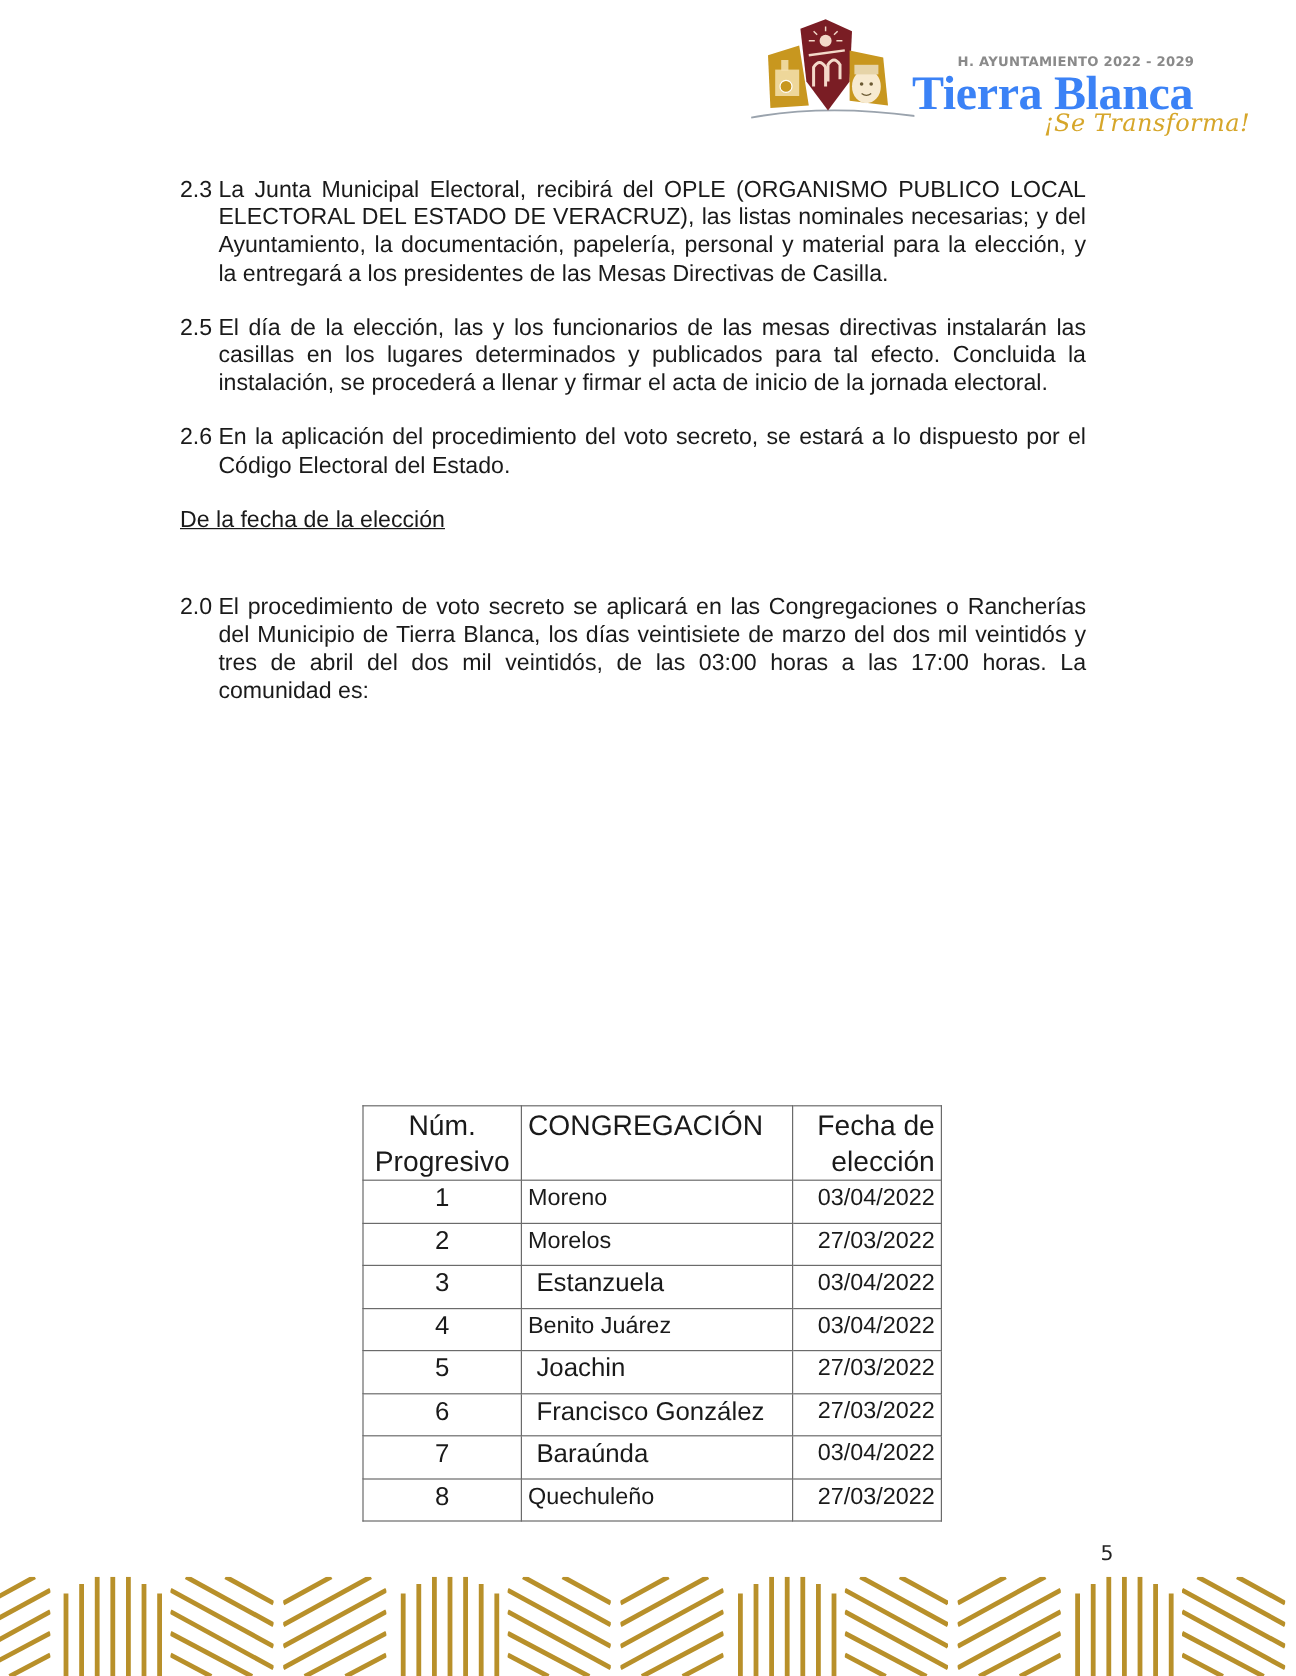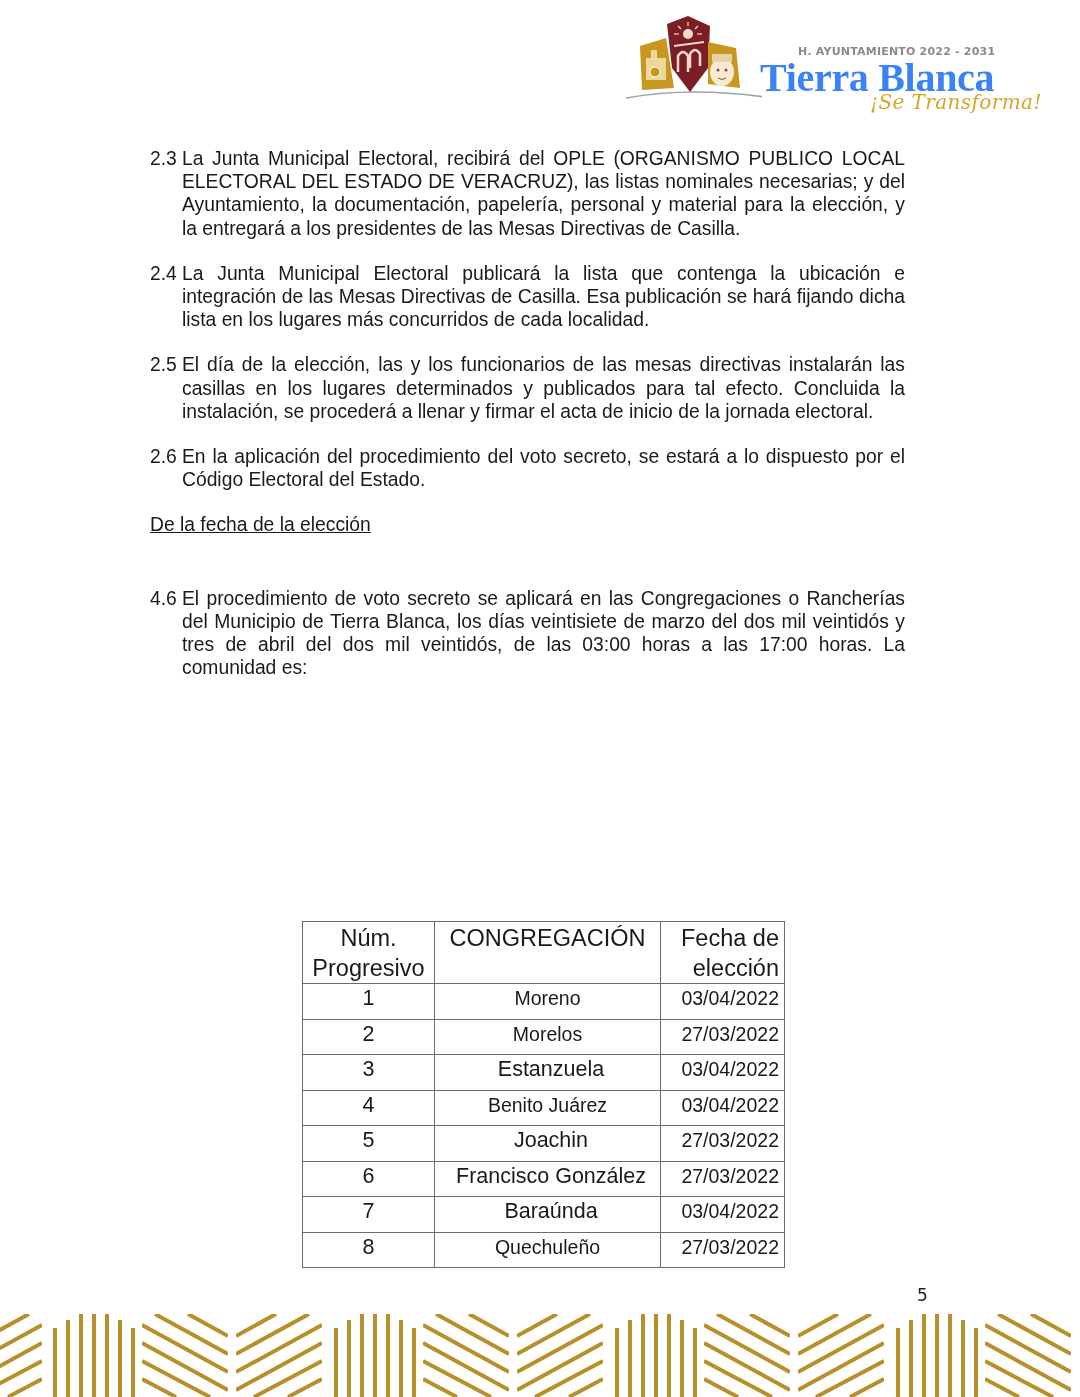--- a/index.html
+++ b/index.html
@@ -15,21 +15,21 @@
   .para { display: flex; margin-bottom: 22px; text-align: justify; }
   .para .num { flex: 0 0 auto; width: 32px; }
   .para .txt { flex: 1; }
   .heading { text-decoration: underline; margin-top: 0; margin-bottom: 0; }
 
   table.cong { position: absolute; left: 302px; top: 921px; border-collapse: collapse; font-size: 19.5px; }
   table.cong td, table.cong th { border: 1.2px solid #6b6b6b; padding: 0 5px; vertical-align: top; font-weight: normal; }
   table.cong th { font-size: 23.5px; line-height: 30px; height: 60px; padding-top: 1px; }
   table.cong td { height: 34.5px; line-height: 28px; }
   .c1 { width: 121px; text-align: center; margin-top: 48px; }
-  .c2 { width: 208px; text-align: center; }
+  .c2 { width: 208px; text-align: left; }
   .c3 { width: 113px; text-align: right; }
   td.c1, td.c2.big { font-size: 21.5px; padding-left: 12px; }
 
   .page-num { position: absolute; left: 917px; top: 1285px; font-family: "DejaVu Sans", sans-serif; font-size: 17px; color: #222; }
 
   .footer { position: absolute; left: 0; top: 1314px; width: 1080px; height: 83px; overflow: hidden; }
 </style>
 </head>
 <body>
 
@@ -56,46 +56,42 @@
     <path d="M56 60 L56 44 Q61 36 66 44 L66 60" fill="none" stroke="#f3d9c9" stroke-width="2.5"></path>
     <path d="M68 56 L68 42 Q73 34 78 42 L78 54" fill="none" stroke="#f3d9c9" stroke-width="2.5"></path>
 
     <polygon points="86,30 114,36 118,76 86,72" fill="#c8971f"></polygon>
     <ellipse cx="100" cy="60" rx="12" ry="14" fill="#f7ead0"></ellipse>
     <rect x="90" y="42" width="20" height="8" fill="#e6d4a8"></rect>
     <circle cx="96" cy="58" r="1.5" fill="#6b5a33"></circle>
       <circle cx="104" cy="58" r="1.5" fill="#6b5a33"></circle>
     <path d="M96 66 Q100 69 104 66" stroke="#6b5a33" stroke-width="1" fill="none"></path>
   </svg>
-  <div class="logo-sub">H. AYUNTAMIENTO 2022 - 2031</div>
+  <div class="logo-sub">H. AYUNTAMIENTO 2022 - 2029</div>
   <div class="logo-title">Tierra Blanca</div>
   <div class="logo-tag">¡Se Transforma!</div>
 </div>
 
 <div class="content">
   <div class="para">
     <span class="num">2.3</span>
     <span class="txt">La Junta Municipal Electoral, recibirá del OPLE (ORGANISMO PUBLICO LOCAL ELECTORAL DEL ESTADO DE VERACRUZ), las listas nominales necesarias; y del Ayuntamiento, la documentación, papelería, personal y material para la elección, y la entregará a los presidentes de las Mesas Directivas de Casilla.</span>
   </div>
   <div class="para">
-    <span class="num">2.4</span>
-    <span class="txt">La Junta Municipal Electoral publicará la lista que contenga la ubicación e integración de las Mesas Directivas de Casilla. Esa publicación se hará fijando dicha lista en los lugares más concurridos de cada localidad.</span>
-  </div>
-  <div class="para">
     <span class="num">2.5</span>
     <span class="txt">El día de la elección, las y los funcionarios de las mesas directivas instalarán las casillas en los lugares determinados y publicados para tal efecto. Concluida la instalación, se procederá a llenar y firmar el acta de inicio de la jornada electoral.</span>
   </div>
   <div class="para">
     <span class="num">2.6</span>
     <span class="txt">En la aplicación del procedimiento del voto secreto, se estará a lo dispuesto por el Código Electoral del Estado.</span>
   </div>
   <div class="heading">De la fecha de la elección</div>
   <div style="height:50px"></div>
   <div class="para">
-    <span class="num">4.6</span>
+    <span class="num">2.0</span>
     <span class="txt">El procedimiento de voto secreto se aplicará en las Congregaciones o Rancherías del Municipio de Tierra Blanca, los días veintisiete de marzo del dos mil veintidós y tres de abril del dos mil veintidós, de las 03:00 horas a las 17:00 horas. La comunidad es:</span>
   </div>
 </div>
 
 <table class="cong">
   <thead>
     <tr>
       <th class="c1">Núm. Progresivo</th>
       <th class="c2">CONGREGACIÓN</th>
       <th class="c3">Fecha de elección</th>

